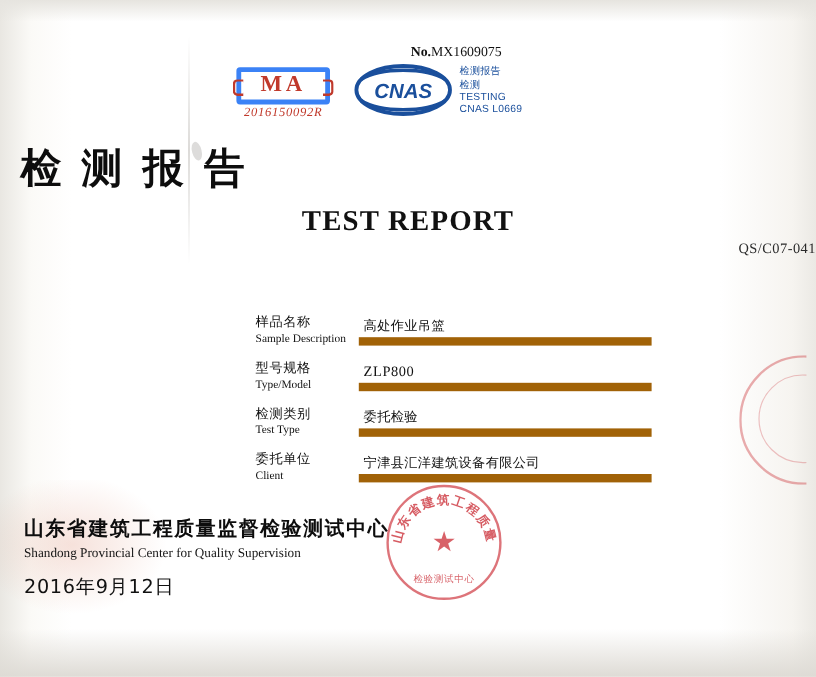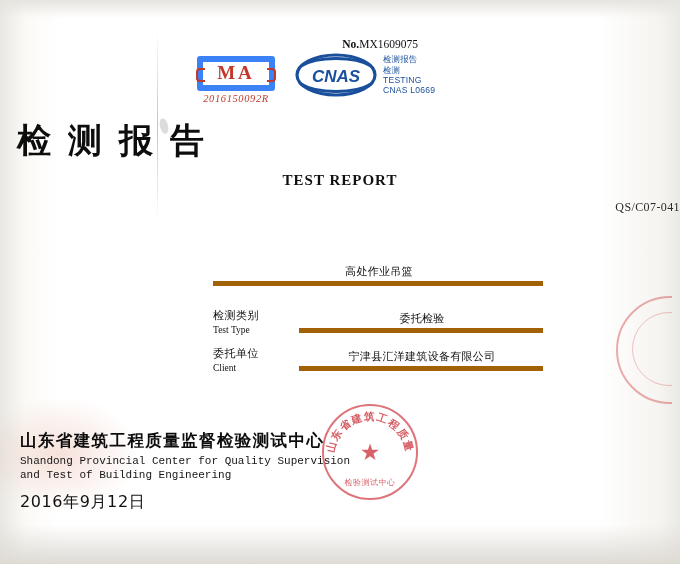--- a/index.html
+++ b/index.html
@@ -58,21 +58,21 @@
   
   .ma-mark {
     position: absolute;
     left: 197px;
     top: 56px;
     width: 78px;
     text-align: center;
     color: #c0392b;
   }
   .ma-box {
-    border: 6px solid #3b82f6;
+    border: 4px solid #3b82f6;
     border-radius: 3px;
     padding: 1px 2px 2px 2px;
     font-family: "Liberation Serif", serif;
     font-weight: bold;
     font-size: 19px;
     letter-spacing: 3px;
     line-height: 20px;
     position: relative;
   }
   .ma-box::before,
@@ -141,21 +141,21 @@
     text-indent: 17px;
     color: #0d0d0d;
   }
   .title-en {
     position: absolute;
     left: 0; right: 0;
     top: 172px;
     text-align: center;
     font-family: "Liberation Serif", serif;
     font-weight: bold;
-    font-size: 15px;
+    font-size: 24px;
     letter-spacing: 1px;
     color: #111;
   }
   .doc-code {
     position: absolute;
     left: 0; right: 0;
     top: 200px;
     text-align: right;
     font-family: "Liberation Serif", serif;
     font-size: 12px;
@@ -189,28 +189,27 @@
   }
   .field-label .en {
     display: block;
     font-family: "Liberation Serif", serif;
     font-size: 9.5px;
     color: #111;
     margin-top: 1px;
   }
   .field-value {
     flex: 1;
-    border-bottom: 5px solid #a16207;
+    border-bottom: 7px solid #a16207;
     padding: 1px 2px 2px 4px;
     min-height: 15px;
     font-family: "DejaVu Sans", sans-serif;
     font-size: 11px;
     color: #101010;
     letter-spacing: .3px;
-    text-align: center;
   }
   .field-value.latin {
     font-family: "Liberation Serif", serif;
     font-size: 12px;
     letter-spacing: .5px;
   }
 
   
   .org {
     position: absolute;
@@ -220,21 +219,21 @@
     margin-left: 20px;
   }
   .org-cn {
     font-family: "DejaVu Sans", sans-serif;
     font-weight: bold;
     font-size: 16.5px;
     letter-spacing: 1.4px;
     color: #0d0d0d;
   }
   .org-en {
-    font-family: Liberation Mono, monospace;
+    font-family: Liberation Serif, serif;
     font-size: 11px;
     line-height: 13.5px;
     color: #151515;
     margin-top: 3px;
   }
   .org-date {
     margin-top: 10px;
     font-family: "DejaVu Sans", sans-serif;
     font-size: 16px;
     letter-spacing: .6px;
@@ -356,24 +355,33 @@
     <span class="lbl">No.</span><span class="val">MX1609075</span>
   </div>
 
   <div class="title-cn">检测报告</div>
   <div class="title-en">TEST REPORT</div>
   <div class="doc-code">QS/C07-041</div>
 
   <div class="fields">
 
     <div class="field-row">
+      <div class="field-label">
+        <span class="zh">样品名称</span>
+        <span class="en">Sample Description</span>
+      </div>
       <div class="field-value">高处作业吊篮</div>
     </div>
 
     <div class="field-row">
+      <div class="field-label">
+        <span class="zh">型号规格</span>
+        <span class="en">Type/Model</span>
+      </div>
+      <div class="field-value latin">ZLP800</div>
     </div>
 
     <div class="field-row">
       <div class="field-label">
         <span class="zh">检测类别</span>
         <span class="en">Test Type</span>
       </div>
       <div class="field-value">委托检验</div>
     </div>
 
@@ -384,21 +392,20 @@
       </div>
       <div class="field-value">宁津县汇洋建筑设备有限公司</div>
     </div>
 
   </div>
 
   <div class="org">
     <div class="org-cn">山东省建筑工程质量监督检验测试中心</div>
     <div class="org-en">
       <div>Shandong Provincial Center for Quality Supervision</div>
-      <div>and Test of Building Engineering</div>
     </div>
     <div class="org-date">2016年9月12日</div>
   </div>
 
   <div class="stamp-main">
     <div class="ring"></div>
     <svg class="arc" viewBox="0 0 96 96">
       <defs>
         <path id="arcpath" d="M 12 52 A 36 36 0 0 1 84 52"></path>
       </defs>

